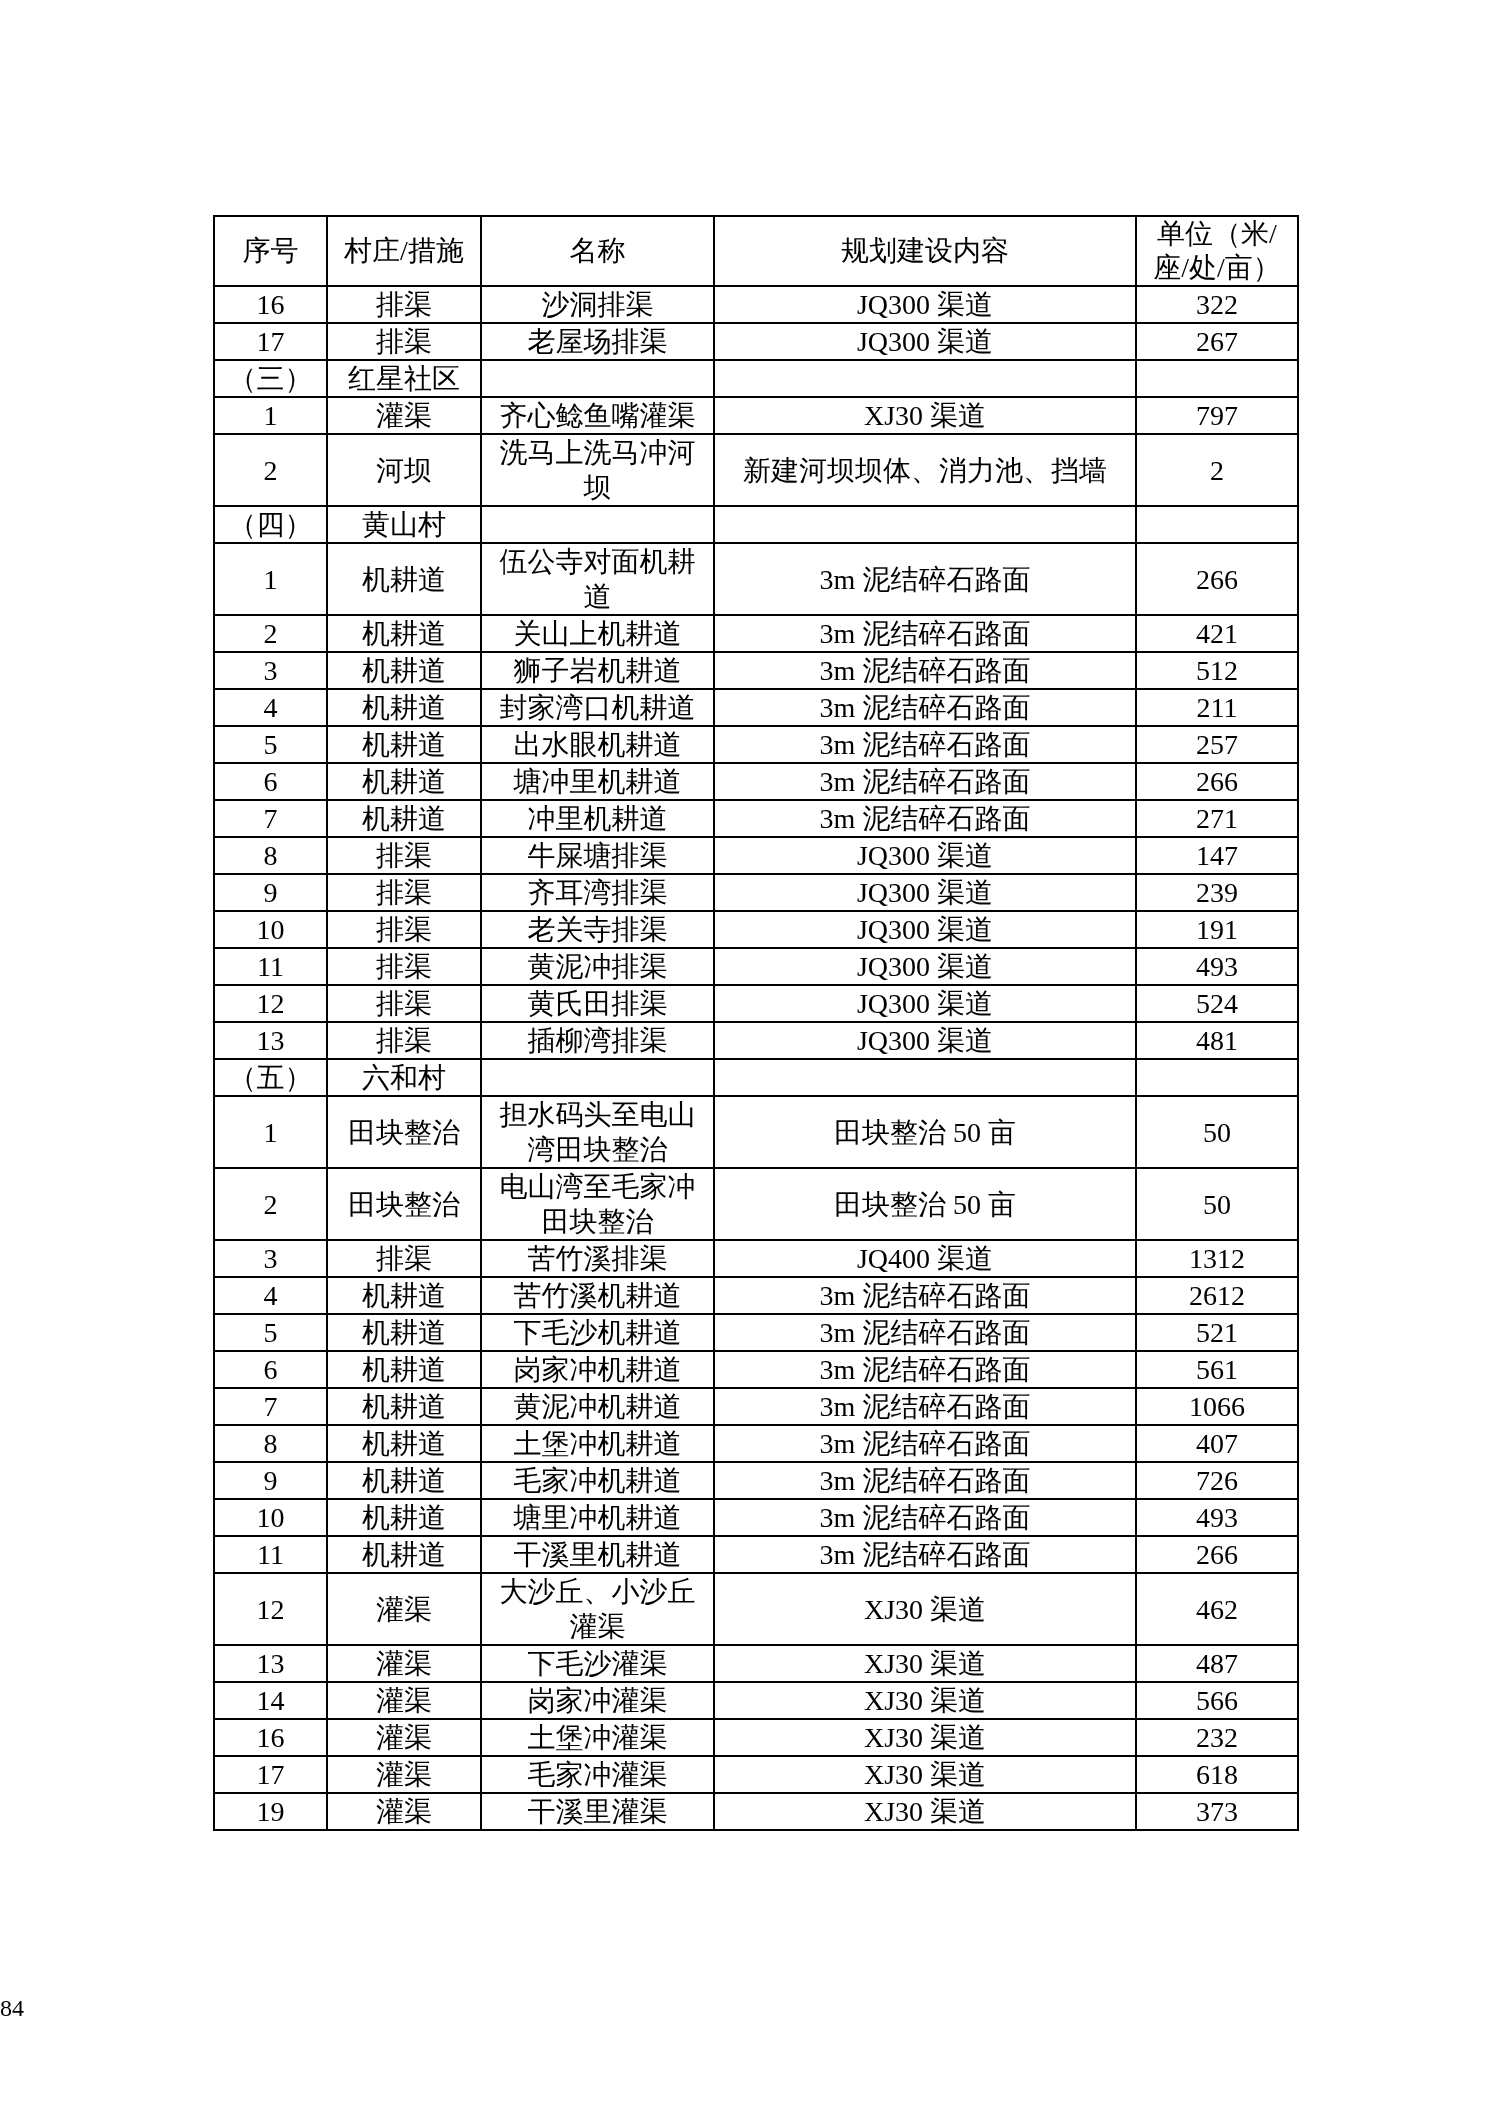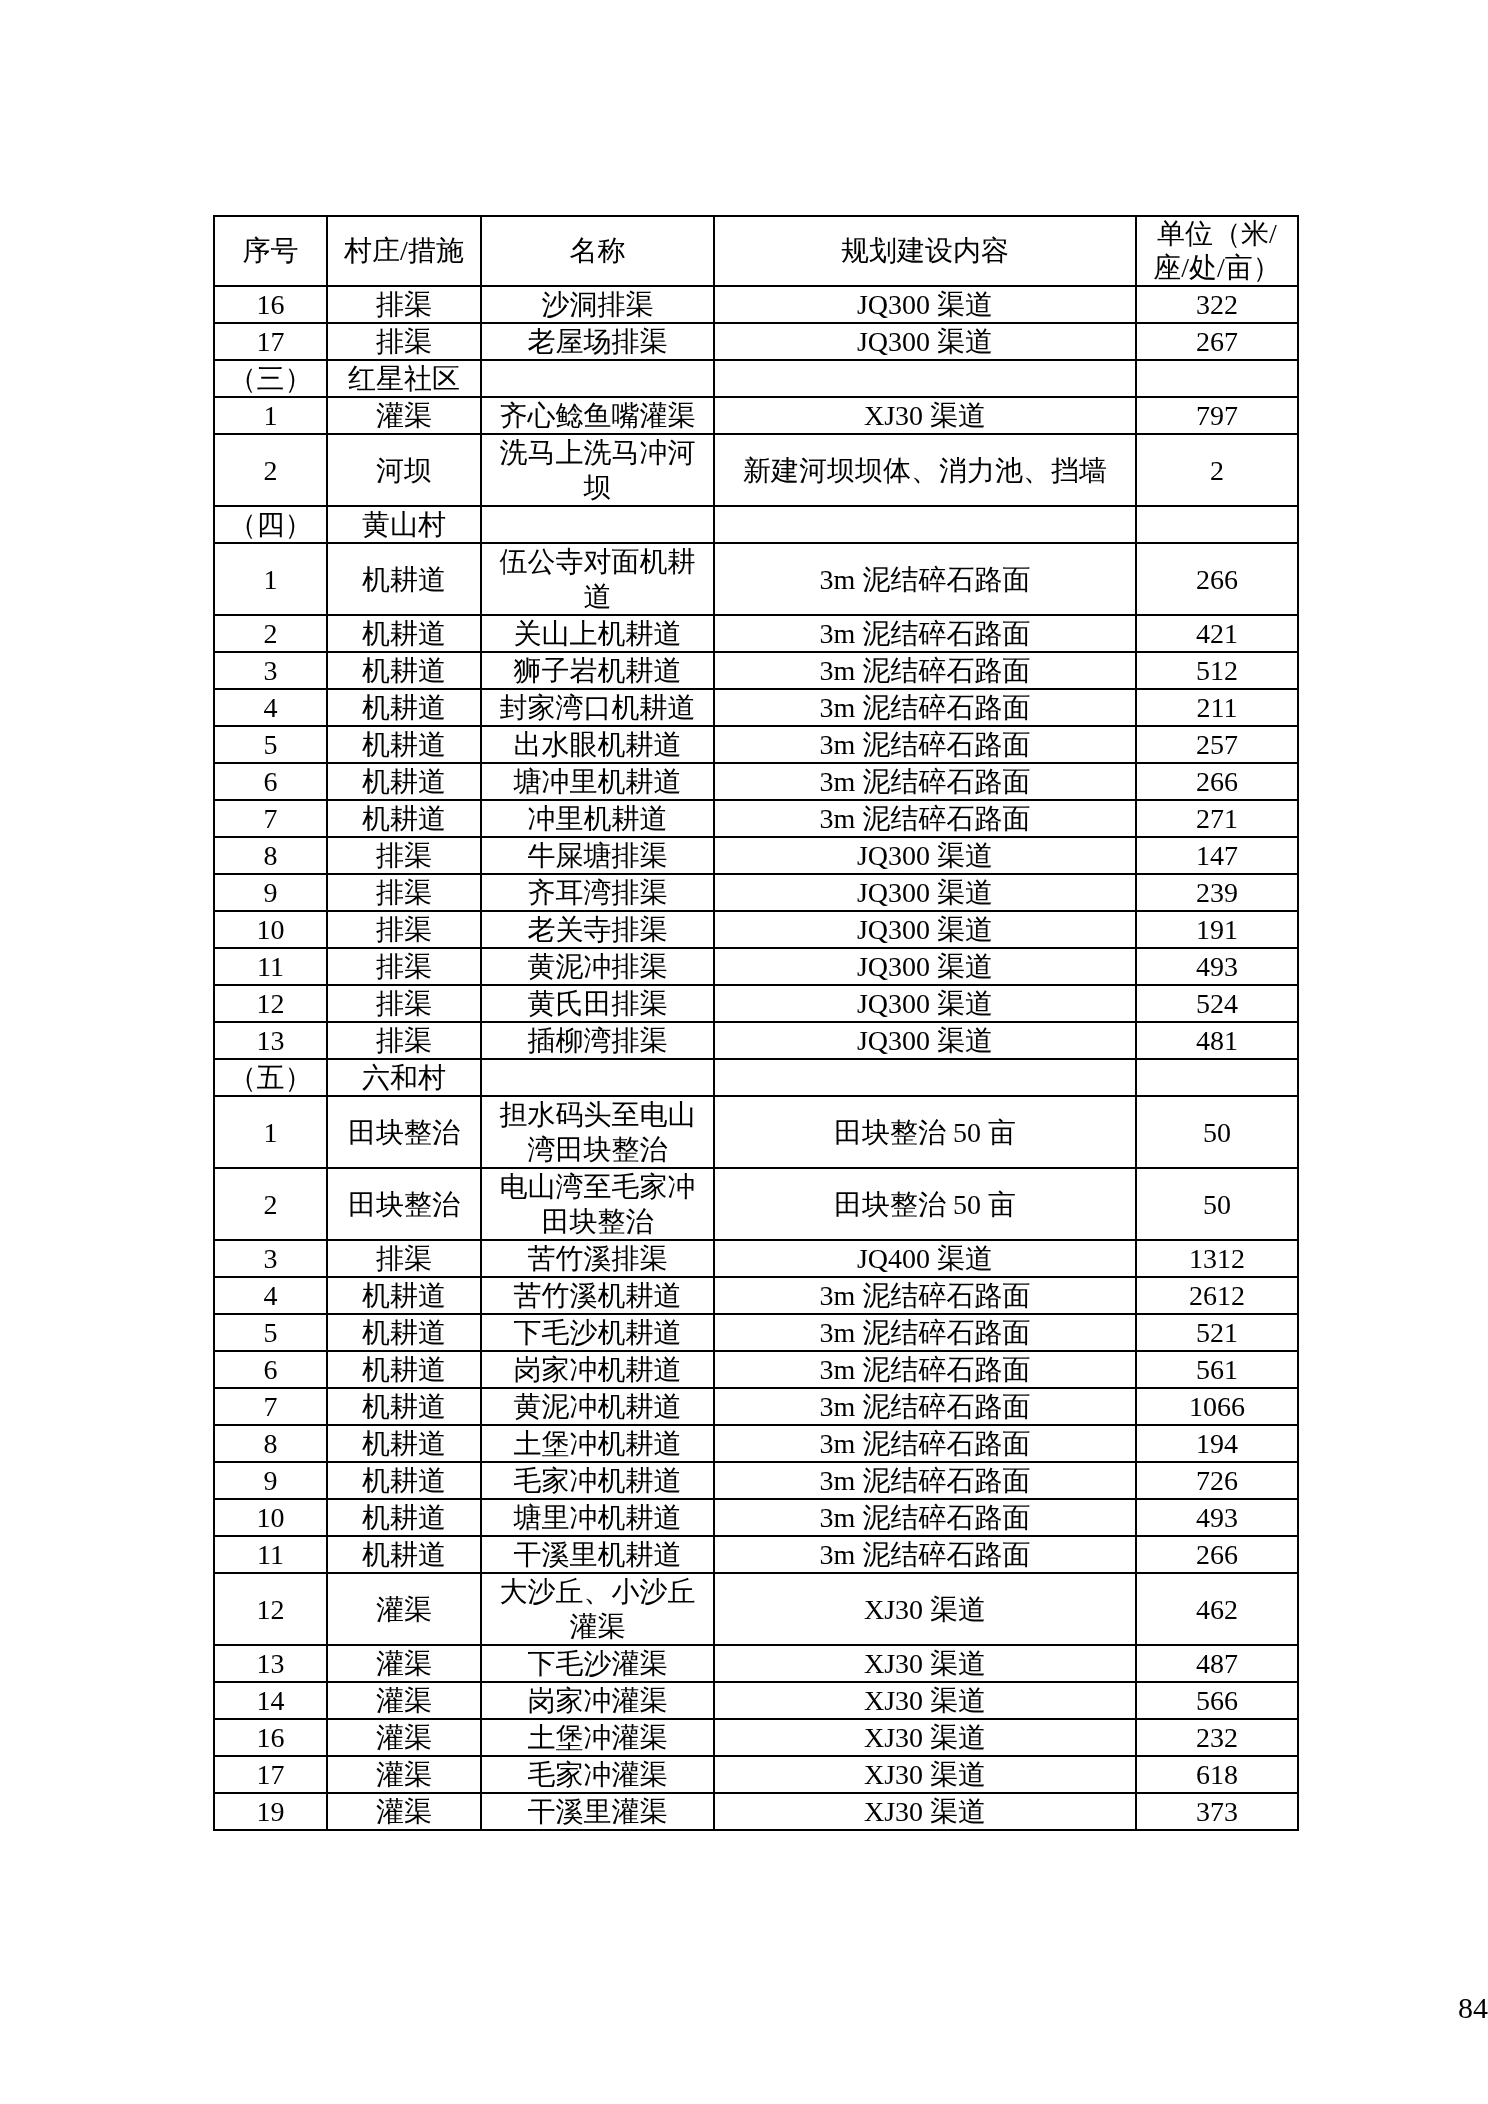--- a/index.html
+++ b/index.html
@@ -47,22 +47,22 @@
   }
   table.plan-table td {
     height: 34px;
     line-height: 35px;
   }
   .page-number {
     position: absolute;
     top: 1958px;
     left: 0;
     width: 100%;
-    text-align: right;
-    font-size: 30px;
+    text-align: left;
+    font-size: 24px;
     line-height: 30px;
   }
 </style>
 </head>
 <body>
 
 <div class="page">
 
   <table class="plan-table">
     <colgroup>
@@ -274,21 +274,21 @@
           <td>机耕道</td>
           <td>黄泥冲机耕道</td>
           <td>3m 泥结碎石路面</td>
           <td>1066</td>
         </tr>
         <tr>
           <td>8</td>
           <td>机耕道</td>
           <td>土堡冲机耕道</td>
           <td>3m 泥结碎石路面</td>
-          <td>194</td>
+          <td>407</td>
         </tr>
         <tr>
           <td>9</td>
           <td>机耕道</td>
           <td>毛家冲机耕道</td>
           <td>3m 泥结碎石路面</td>
           <td>726</td>
         </tr>
         <tr>
           <td>10</td>

